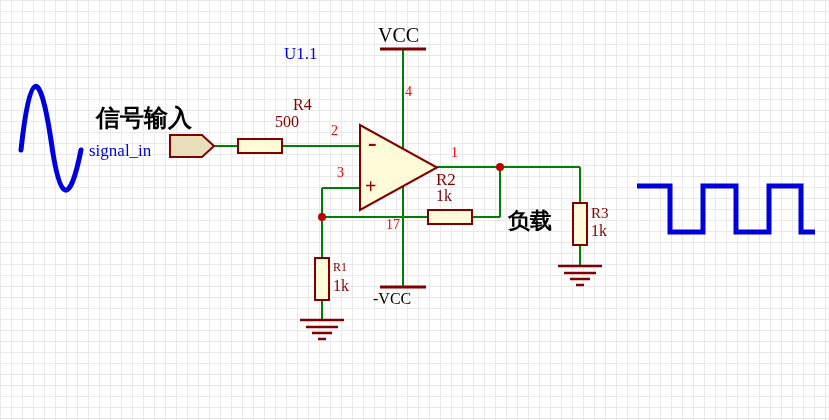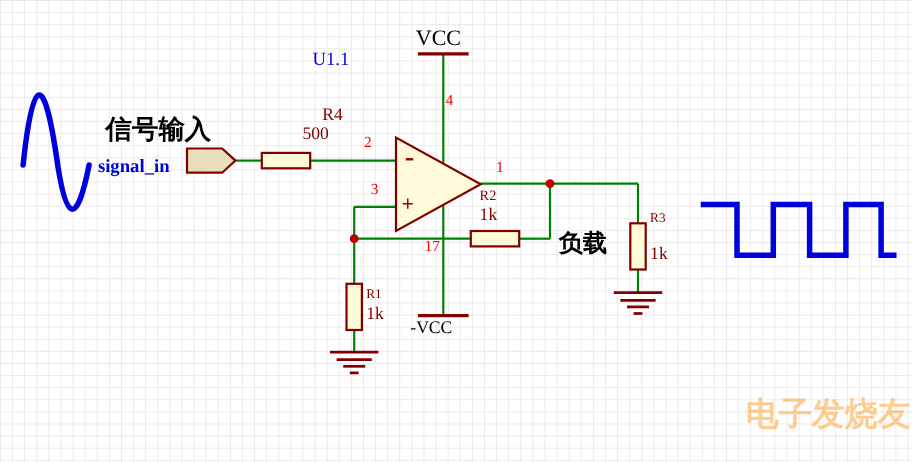--- a/index.html
+++ b/index.html
@@ -81,46 +81,45 @@
     <rect x="238" y="139" width="44" height="14" fill="#fffbd8" stroke="#800000" stroke-width="2"></rect>
     <rect x="428" y="210" width="44" height="14" fill="#fffbd8" stroke="#800000" stroke-width="2"></rect>
     <rect x="315" y="258" width="14" height="42" fill="#fffbd8" stroke="#800000" stroke-width="2"></rect>
     <rect x="573" y="203" width="14" height="42" fill="#fffbd8" stroke="#800000" stroke-width="2"></rect>
 
     <circle cx="322" cy="217" r="4" fill="#c00000"></circle>
     <circle cx="500" cy="167" r="4" fill="#c00000"></circle>
   </svg>
 
   <div class="txt cjk black" style="left:85px;top:106px;font-size:24px;margin-left:11px;">信号输入</div>
-  <div class="txt ser blue" style="left:89px;top:142px;font-size:17px;font-weight:bold;">signal_in</div>
+  <div class="txt ser blue" style="left:89px;top:142px;font-size:17px;">signal_in</div>
 
   <div class="txt ser maroon" style="left:245px;top:97px;font-size:16px;margin-left:48px;">R4</div>
   <div class="txt ser maroon" style="left:235px;top:114px;font-size:16px;margin-left:40px;">500</div>
 
   <div class="txt ser blue" style="left:284px;top:45px;font-size:17px;">U1.1</div>
 
   <div class="txt ser black" style="left:378px;top:25px;font-size:20px;">VCC</div>
   <div class="txt ser black" style="left:373px;top:291px;font-size:16px;">-VCC</div>
 
   <div class="txt ser pinred" style="left:405px;top:85px;font-size:14px;">4</div>
   <div class="txt ser pinred" style="left:331px;top:124px;font-size:14px;">2</div>
   <div class="txt ser pinred" style="left:337px;top:166px;font-size:14px;">3</div>
   <div class="txt ser pinred" style="left:451px;top:146px;font-size:14px;">1</div>
   <div class="txt ser pinred" style="left:386px;top:218px;font-size:14px;">17</div>
 
   <div class="txt ser" style="left:368px;top:130px;font-size:26px;color:#9c0000;font-weight:bold;">-</div>
   <div class="txt ser" style="left:365px;top:176px;font-size:20px;color:#9c0000;font-weight:bold;">+</div>
 
-  <div class="txt ser maroon" style="left:436px;top:171px;font-size:13px;">R2</div>
+  <div class="txt ser maroon" style="left:436px;top:171px;font-size:17px;">R2</div>
   <div class="txt ser maroon" style="left:436px;top:188px;font-size:16px;">1k</div>
 
   <div class="txt ser maroon" style="left:333px;top:261px;font-size:12px;">R1</div>
   <div class="txt ser maroon" style="left:333px;top:278px;font-size:16px;">1k</div>
 
   <div class="txt cjk black" style="left:508px;top:210px;font-size:22px;text-align:right;">负载</div>
 
-  <div class="txt ser maroon" style="left:591px;top:192px;font-size:12px;">R3</div>
+  <div class="txt ser maroon" style="left:591px;top:206px;font-size:15px;">R3</div>
   <div class="txt ser maroon" style="left:591px;top:223px;font-size:16px;">1k</div>
 
-  <div class="txt cjk watermark" style="left:678px;top:362px;">电子发烧友</div>
 
 
 </div>
 
 </body></html>

